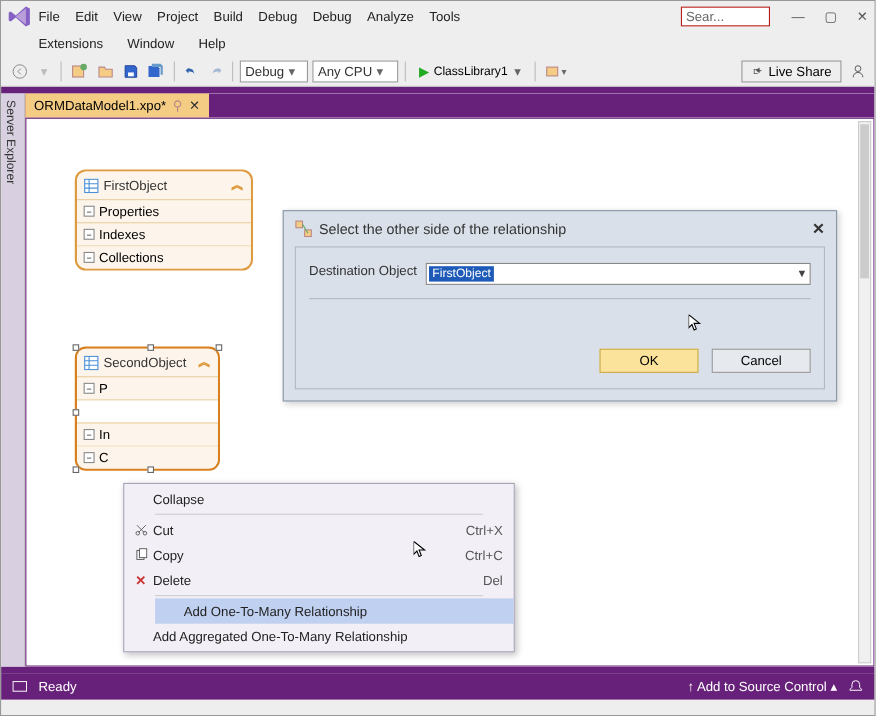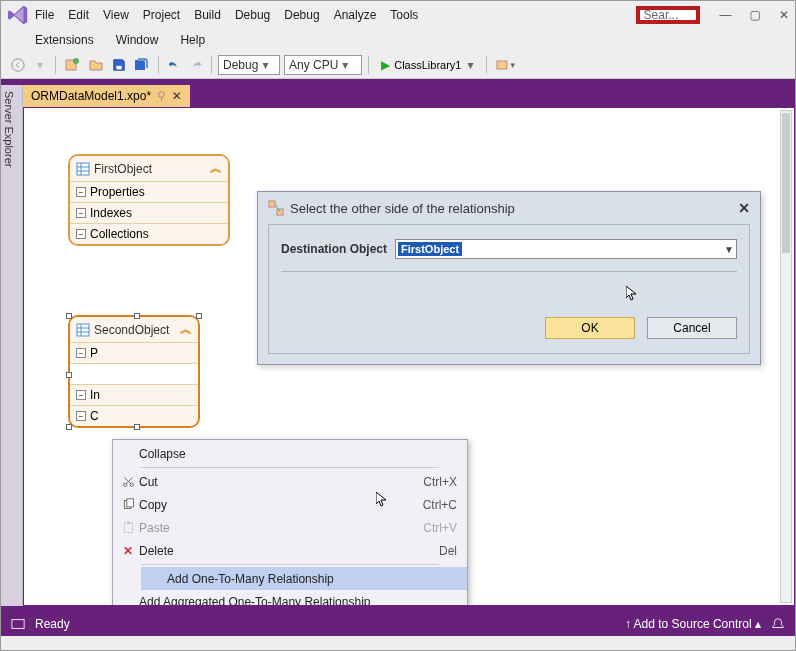--- a/index.html
+++ b/index.html
@@ -1,21 +1,21 @@
 <!DOCTYPE html>
 <html><head>
 <meta charset="utf-8">
 <style>
 *{box-sizing:border-box;margin:0;padding:0;font-family:"Segoe UI",Arial,sans-serif;font-size:12px;}
 body{background:#eee;width:796px;height:651px;overflow:hidden;border:1px solid #999;}
 .titlebar{height:28px;background:#eee;display:flex;align-items:center;padding:0 6px;text-align:center;}
 .vs-logo{width:22px;height:22px;margin-right:6px;}
 .menubar{display:flex;gap:14px;flex:1;color:#222;}
 .menubar span{cursor:default;}
-.search-box{width:64px;height:18px;border:4px solid #b91c1c;background:#fff;padding:0 4px;font-size:11px;color:#666;display:flex;align-items:center;}
+.search-box{width:81px;height:18px;border:1px solid #b91c1c;background:#fff;padding:0 4px;font-size:11px;color:#666;display:flex;align-items:center;}
 .win-controls{display:flex;gap:18px;margin-left:20px;color:#555;}
 .menubar2{height:22px;background:#eee;display:flex;align-items:center;padding:0 34px;gap:22px;color:#222;}
 .toolbar{height:28px;background:#eee;border-bottom:1px solid #ccc;display:flex;align-items:center;padding:0 8px;gap:4px;}
 .tb-btn{display:flex;align-items:center;justify-content:center;height:22px;min-width:18px;padding:0 2px;}
 .tb-sep{width:1px;height:18px;background:#bbb;margin:0 2px;}
 .tb-combo{border:1px solid #999;background:#fff;height:20px;display:flex;align-items:center;padding:0 4px;font-size:11px;color:#333;}
 .tb-combo .dd{margin-left:4px;color:#666;}
 .tb-right{margin-left:auto;display:flex;align-items:center;gap:8px;}
 .live-share{border:1px solid #999;padding:2px 8px;display:flex;align-items:center;gap:4px;font-size:11px;}
 .purple-bar{height:6px;background:#68217a;}
@@ -49,21 +49,21 @@
 .ctx-icon{width:22px;display:flex;align-items:center;justify-content:center;}
 .ctx-label{flex:1;font-size:12px;color:#222;}
 .ctx-label.disabled{color:#999;}
 .ctx-shortcut{font-size:12px;color:#555;}
 
 .dialog{position:absolute;left:233px;top:83px;width:504px;background:#d9e0ea;border:1px solid #8a96a8;box-shadow:2px 2px 6px rgba(0,0,0,0.2);}
 .dlg-title{display:flex;align-items:center;padding:8px 10px;gap:6px;}
 .dlg-title .t{flex:1;font-size:13px;color:#333;}
 .dlg-title .x{font-weight:bold;font-size:14px;color:#333;cursor:default;}
 .dlg-body{margin:0 10px 10px 10px;border:1px solid #b0b8c4;background:#d9e0ea;padding:14px 12px;}
-.dlg-field-row{display:flex;align-items:center;gap:8px;margin-bottom:12px;font-weight:bold;}
+.dlg-field-row{display:flex;gap:8px;margin-bottom:12px;}
 .dlg-field-row label{font-size:12px;color:#333;}
 .dlg-combo{flex:1;height:20px;border:1px solid #888;background:#fff;display:flex;align-items:center;position:relative;}
 .dlg-combo .sel{background:#1e5bb8;color:#fff;padding:1px 3px;font-size:11px;margin-left:2px;}
 .dlg-combo .dd{position:absolute;right:2px;color:#444;font-size:10px;}
 .dlg-hr{height:1px;background:#b0b8c4;margin-bottom:10px;}
 .dlg-buttons{display:flex;justify-content:flex-end;gap:12px;margin-top:45px;}
 .dlg-btn{width:90px;height:22px;border:1px solid #999;display:flex;align-items:center;justify-content:center;font-size:12px;background:#e6e9ee;}
 .dlg-btn.primary{background:#fce39b;border-color:#c9a94a;}
 
 .statusbar{height:24px;background:#68217a;color:#fff;display:flex;align-items:center;padding:0 10px;font-size:12px;gap:10px;}
@@ -163,20 +163,32 @@
       <span style="font-size:11px;">ClassLibrary1</span>
       <span style="color:#666;margin-left:2px;">▾</span>
     </div>
   <div class="tb-sep"></div>
   <div class="tb-btn">
       <svg width="16" height="16" viewBox="0 0 16 16">
         <rect x="2" y="4" width="10" height="8" fill="#f5cc84" stroke="#b88"></rect>
       </svg>
       <span style="font-size:9px;color:#666;">▾</span>
     </div>
+  <div class="tb-right">
+    <div class="live-share">
+      <svg width="12" height="12" viewBox="0 0 16 16">
+          <path d="M10 3L6 6v1l4 3V8l3-1-3-1V3zM3 5v6h5v-1H4V6h4V5H3z" fill="#555"></path>
+        </svg>
+      <span>Live Share</span>
+    </div>
+    <svg width="14" height="14" viewBox="0 0 16 16">
+        <circle cx="8" cy="5" r="3" fill="none" stroke="#555"></circle>
+        <path d="M3 14c0-3 2-5 5-5s5 2 5 5" fill="none" stroke="#555"></path>
+      </svg>
+  </div>
 </div>
 <div class="purple-bar"></div>
 
 <div class="workspace">
   <div class="sidebar-tab">Server Explorer</div>
   <div class="canvas-area">
     <div class="doc-tabs">
       <div class="doc-tab">
         <span>ORMDataModel1.xpo*</span>
         <span class="pin">⚲</span>
@@ -294,30 +306,20 @@
               <svg width="13" height="13" viewBox="0 0 16 16">
                 <rect x="3" y="3" width="8" height="10" fill="none" stroke="#555"></rect>
                 <rect x="6" y="1" width="8" height="10" fill="#fff" stroke="#555"></rect>
               </svg>
             </span>
             <span class="ctx-label">Copy</span>
             <span class="ctx-shortcut">Ctrl+C</span>
           </div>
         <div class="ctx-row">
             <span class="ctx-icon">
-              <svg width="13" height="13" viewBox="0 0 16 16" opacity="0.4">
-                <rect x="3" y="2" width="10" height="12" fill="none" stroke="#888"></rect>
-                <rect x="6" y="1" width="4" height="3" fill="#888"></rect>
-              </svg>
-            </span>
-            <span class="ctx-label disabled">Paste</span>
-            <span class="ctx-shortcut" style="color:#aaa;">Ctrl+V</span>
-          </div>
-        <div class="ctx-row">
-            <span class="ctx-icon">
               <span style="color:#c33;font-weight:bold;">✕</span>
             </span>
             <span class="ctx-label">Delete</span>
             <span class="ctx-shortcut">Del</span>
           </div>
         <div class="ctx-row sep"></div>
         <div class="ctx-row hover">
             <span class="ctx-icon"></span>
             <span class="ctx-label">Add One-To-Many Relationship</span>
           </div>

